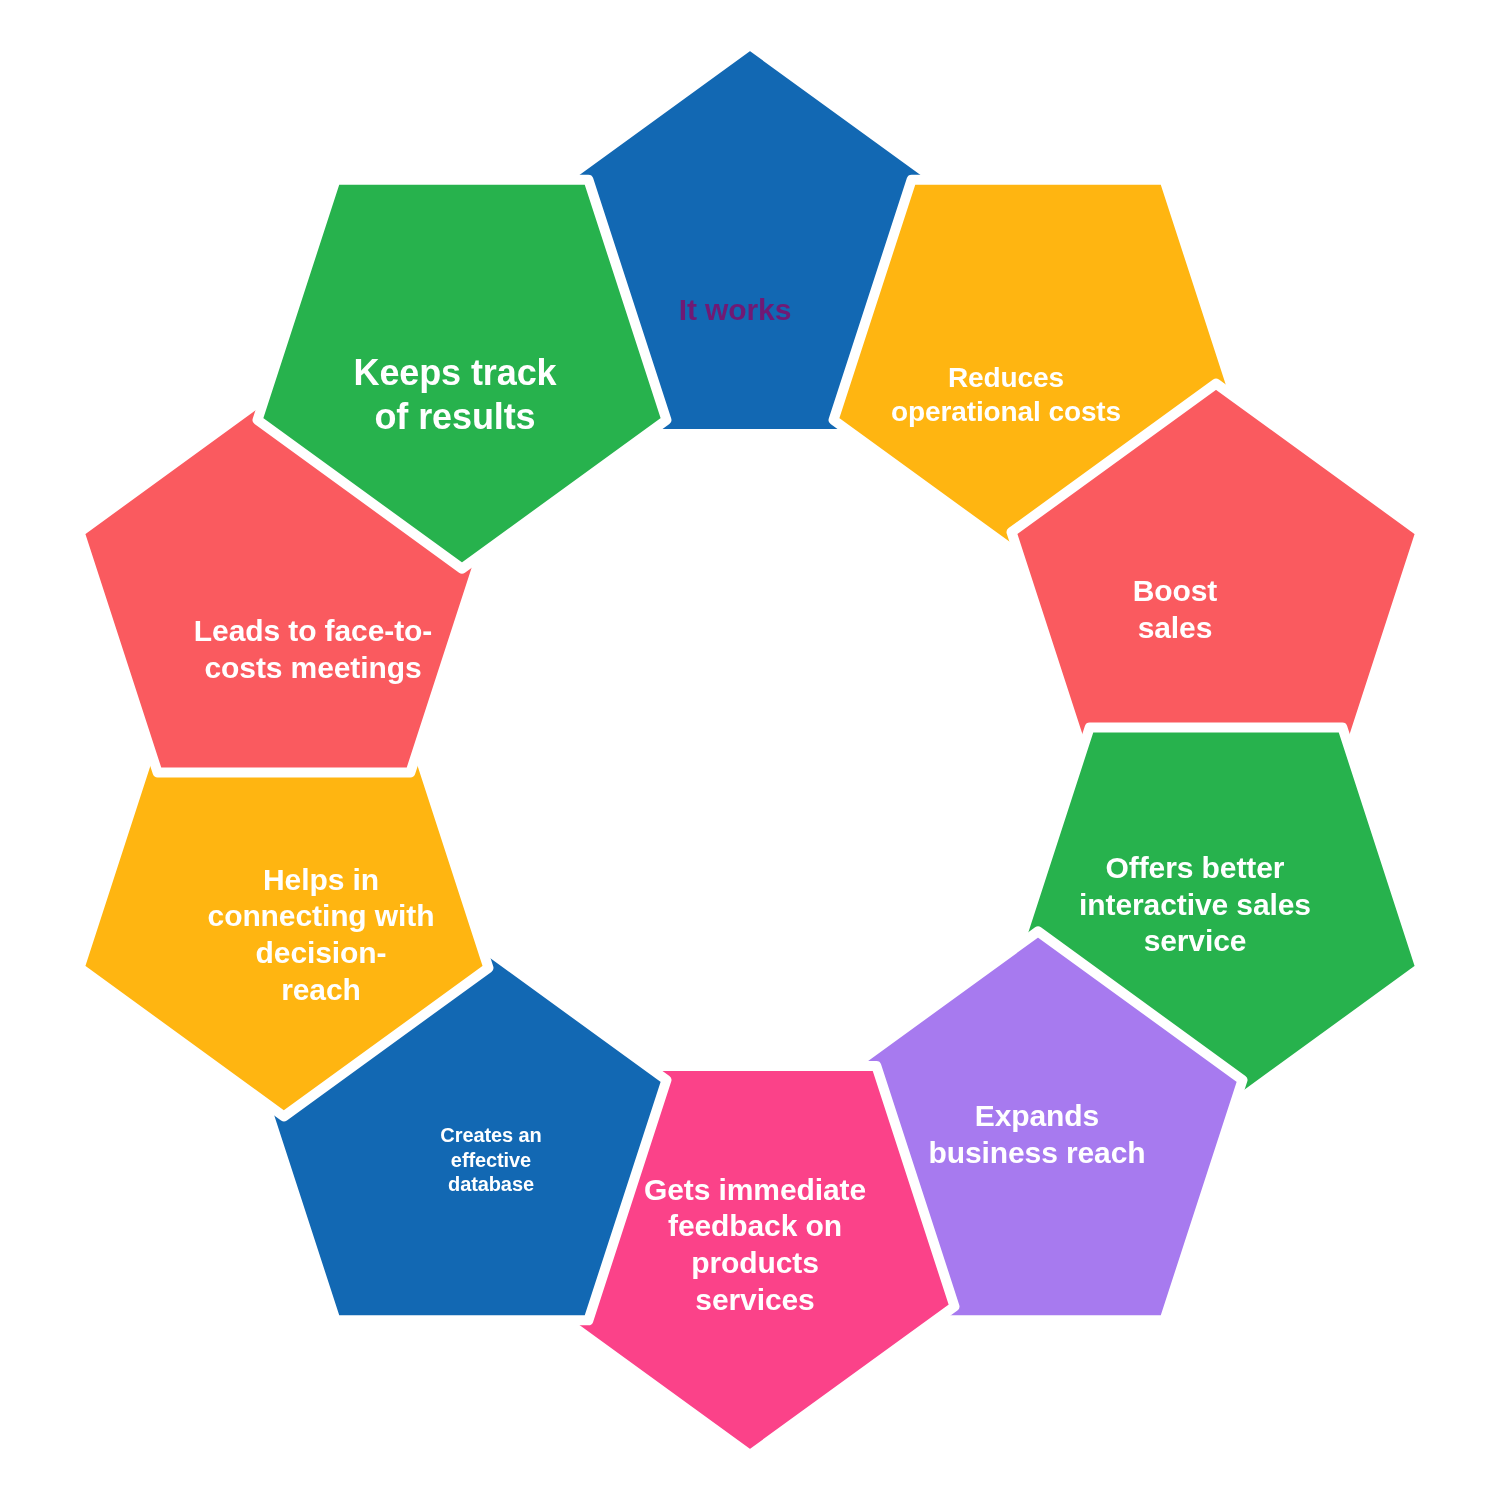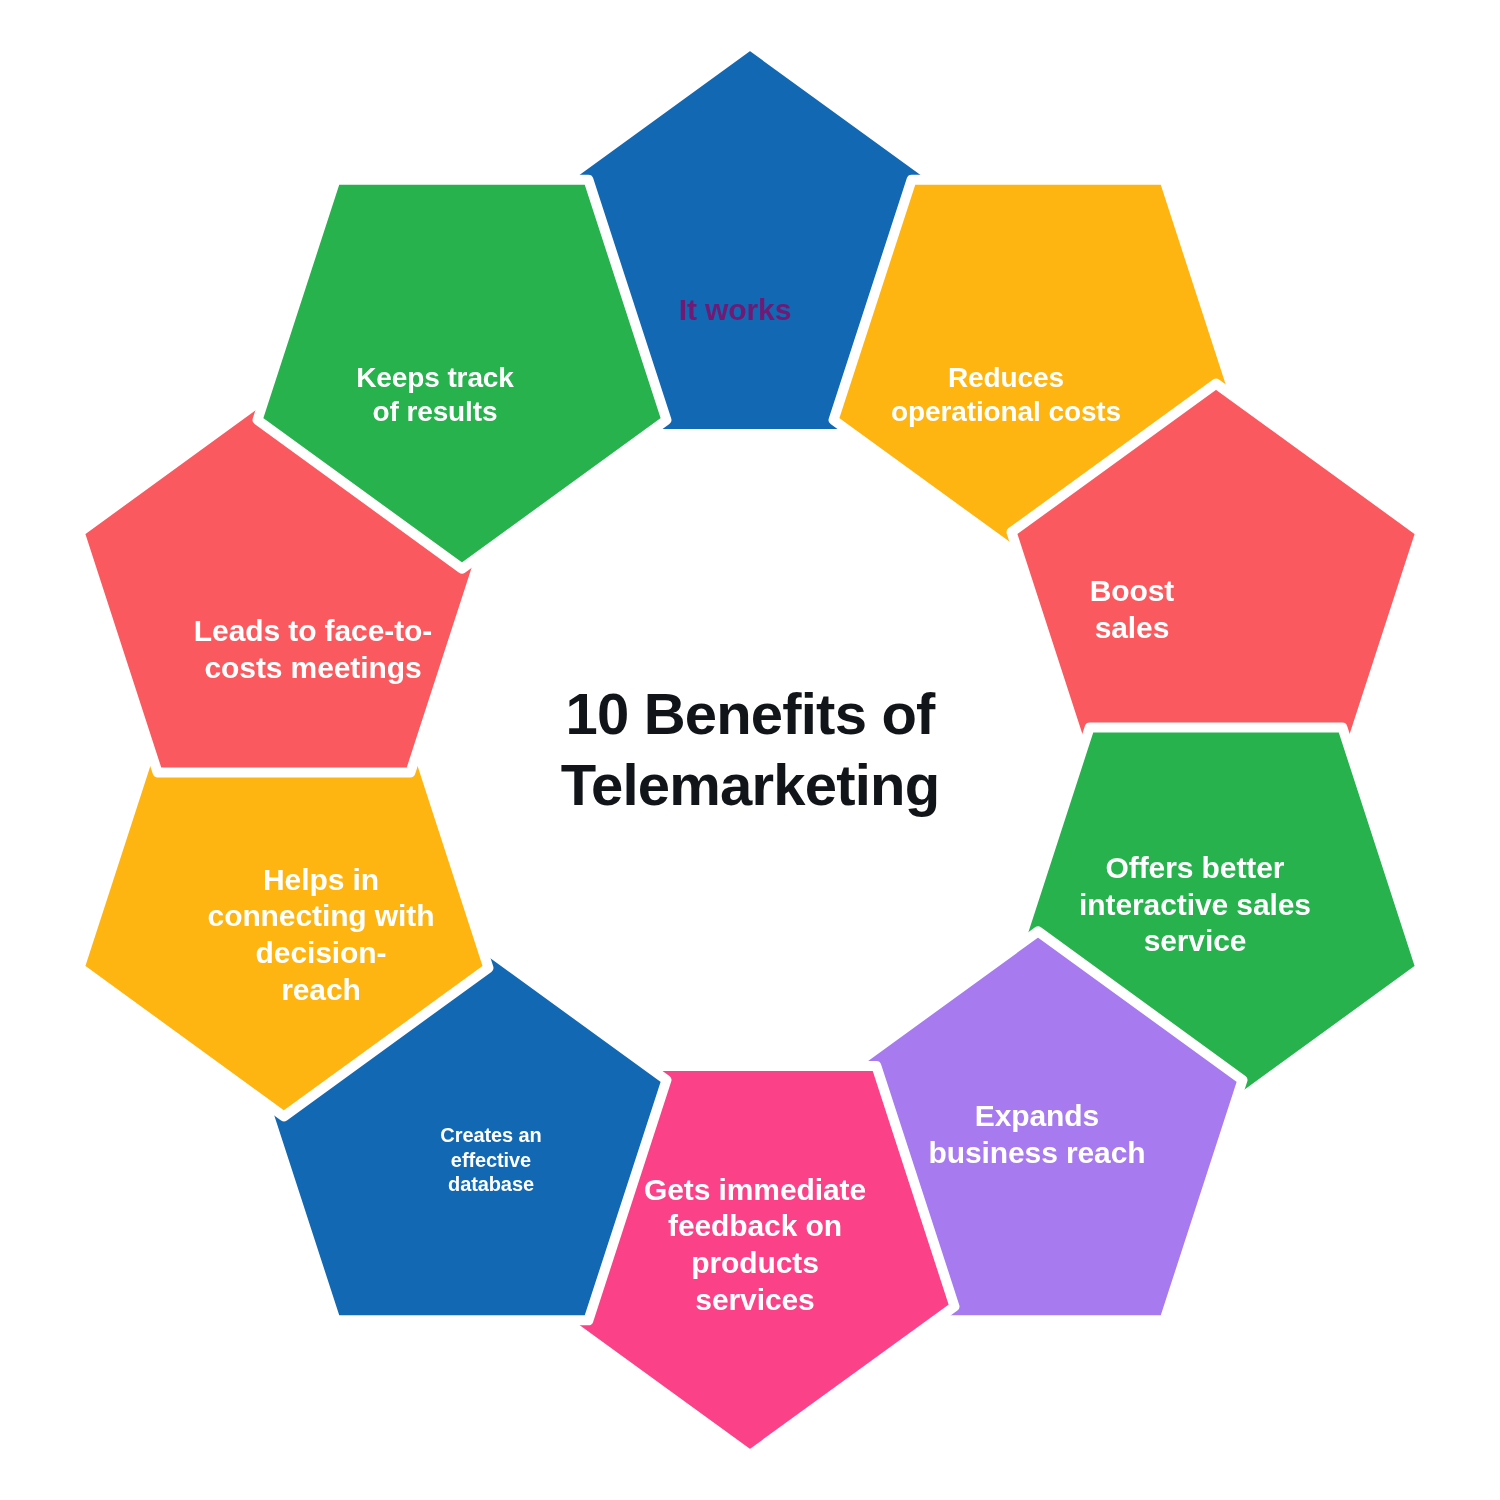--- a/index.html
+++ b/index.html
@@ -85,40 +85,38 @@
         <polygon points="79.51,967.86 157.61,727.48 410.36,727.48 488.46,967.86 283.98,1116.42" fill="#FFB511" class="petal-shape"></polygon>
         <polygon points="79.51,532.14 283.98,383.58 488.46,532.14 410.36,772.52 157.61,772.52" fill="#FA5A5F" class="petal-shape"></polygon>
         <polygon points="335.61,179.64 588.36,179.64 666.46,420.02 461.99,568.58 257.51,420.02" fill="#27B24D" class="petal-shape"></polygon>
       </g>
   </svg>
 
   <div id="labels">
       <div class="petal-label" style="left: 605px; top: 250px; width: 260px; height: 120px; font-size: 30px; color: #701a75;">It works</div>
       <div class="petal-label" style="left: 862px; top: 330px; width: 288px; height: 130px; font-size: 28px; color: rgb(255, 255, 255);">Reduces
 operational costs</div>
-      <div class="petal-label" style="left: 1017px; top: 545px; width: 230px; height: 130px; font-size: 30px; color: rgb(255, 255, 255);">Boost
+      <div class="petal-label" style="left: 1060px; top: 545px; width: 230px; height: 130px; font-size: 30px; color: rgb(255, 255, 255);">Boost
 sales</div>
       <div class="petal-label" style="left: 1055px; top: 820px; width: 280px; height: 170px; font-size: 30px; color: rgb(255, 255, 255);">Offers better
 interactive sales
 service</div>
       <div class="petal-label" style="left: 903px; top: 1070px; width: 268px; height: 130px; font-size: 30px; color: rgb(255, 255, 255);">Expands
 business reach</div>
       <div class="petal-label" style="left: 620px; top: 1145px; width: 270px; height: 200px; font-size: 30px; color: rgb(255, 255, 255);">Gets immediate
 feedback on
 products
 services</div>
       <div class="petal-label" style="left: 362px; top: 1075px; width: 258px; height: 170px; font-size: 20px; color: rgb(255, 255, 255);">Creates an
 effective
 database</div>
       <div class="petal-label" style="left: 180px; top: 835px; width: 282px; height: 200px; font-size: 30px; color: rgb(255, 255, 255);">Helps in
 connecting with
 decision-
 reach</div>
       <div class="petal-label" style="left: 168px; top: 585px; width: 290px; height: 130px; font-size: 30px; color: rgb(255, 255, 255);">Leads to face-to-
 costs meetings</div>
-      <div class="petal-label" style="left: 304px; top: 330px; width: 262px; height: 130px; font-size: 28px; color: rgb(255, 255, 255);">Keeps track
+      <div class="petal-label" style="left: 324px; top: 330px; width: 262px; height: 130px; font-size: 36px; color: rgb(255, 255, 255);">Keeps track
 of results</div>
     </div>
 
-  <div id="center-title">10 Benefits of
-Telemarketing</div>
 
 </div>
 
 </body></html>

